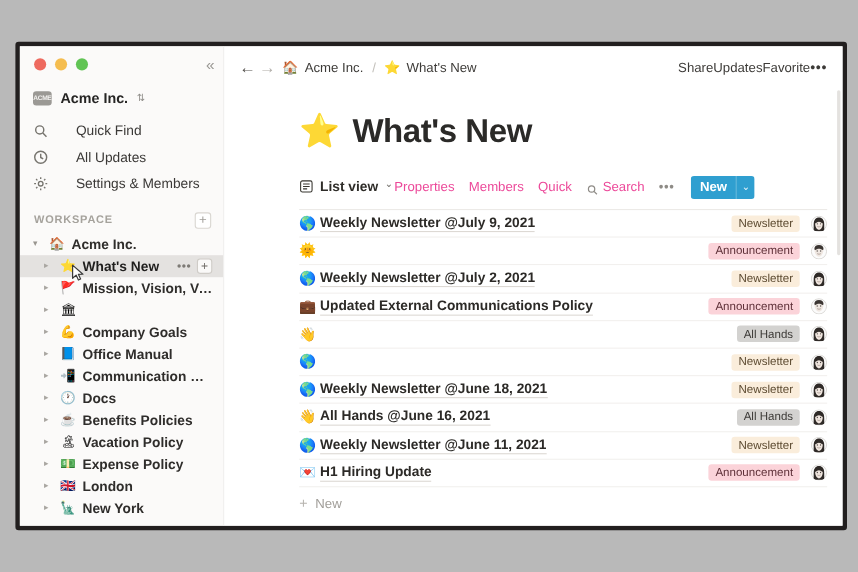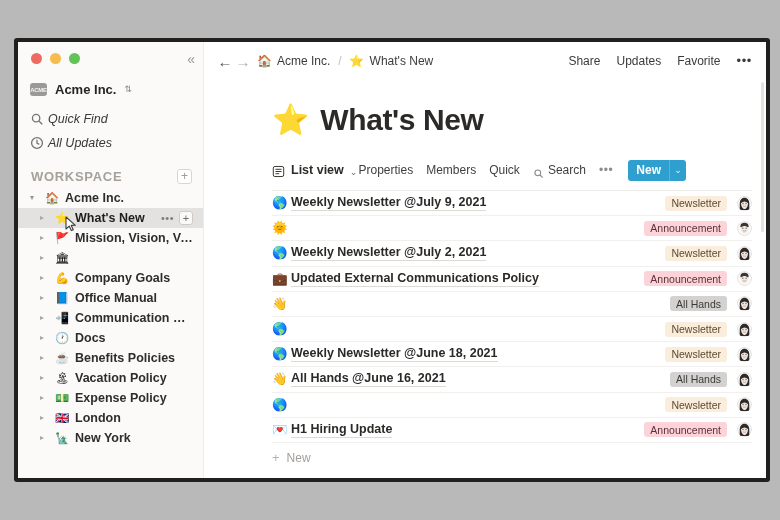--- a/index.html
+++ b/index.html
@@ -54,33 +54,33 @@
   .ws-logo {
     width: 17px; height: 13px; border-radius: 3px;
     background: #9b9995;
     display: flex; align-items: center; justify-content: center;
     color: #f3f2f0; font-size: 6px; font-weight: bold; letter-spacing: -.3px;
   }
   .ws-name { font-size: 13px; font-weight: 700; color: #262524; }
   .ws-caret { font-size: 9px; color: #8d8b87; line-height: 9px; }
 
   .nav-item {
-    display: flex; align-items: center; gap: 4px;
-    padding: 5px 12px; cursor: pointer; font-style: italic;
+    display: flex; align-items: center; gap: 25px;
+    padding: 5px 12px; cursor: pointer;
   }
   .nav-item .nav-label { font-size: 12.5px; color: #3b3937; font-weight: 500; }
   .nav-ic { width: 14px; height: 14px; flex: 0 0 14px; color: #77756f; }
   .nav-ic svg { display: block; }
 
   .section-head {
     display: flex; align-items: center; justify-content: space-between;
     padding: 14px 11px 4px 13px;
   }
   .section-title {
-    font-size: 13px; font-weight: 700; letter-spacing: .7px;
+    font-size: 10px; font-weight: 700; letter-spacing: .7px;
     color: #a5a29c; text-transform: uppercase;
   }
   .add-box {
     width: 15px; height: 15px; border: 1px solid #d9d6d1; border-radius: 3px;
     color: #a09d98; font-size: 12px; line-height: 13px; text-align: center;
     cursor: pointer; background: #fff;
   }
 
   .tree-row {
     display: flex; align-items: center; gap: 6px;
@@ -123,43 +123,43 @@
   .navarrow {
     color: #b2afaa; font-size: 15px; width: 18px; text-align: center;
     cursor: pointer; line-height: 15px;
   }
   .navarrow.back { color: #55524e; }
   .crumbs { display: flex; align-items: center; gap: 6px; margin-left: 5px; }
   .crumb { display: flex; align-items: center; gap: 5px; cursor: pointer; }
   .crumb-emoji { font-size: 12px; line-height: 12px; }
   .crumb-text { font-size: 12px; color: #3d3b38; font-weight: 500; }
   .crumb-sep { color: #c3c0bb; font-size: 12px; margin: 0 2px; }
-  .top-right { margin-left: auto; display: flex; align-items: center; gap: 16px; }
+  .top-right { margin-left: auto; display: flex; align-items: center; gap: 0; }
   .top-link { font-size: 12px; color: #3d3b38; font-weight: 500; cursor: pointer; }
   .dots-top { color: #3d3b38; font-size: 13px; letter-spacing: .6px; cursor: pointer; line-height: 8px; }
 
   #page-body { padding: 0 0 0 0; }
   #page-title {
     display: flex; align-items: center; gap: 11px;
     padding: 23px 0 0 68px;
   }
   .title-emoji { font-size: 30px; line-height: 34px; }
   .title-text { font-size: 30px; font-weight: 800; color: #2b2a28; letter-spacing: -.4px; }
 
   #db-toolbar {
     display: flex; align-items: center;
     margin: 20px 0 0 68px; padding-right: 80px;
     height: 26px;
   }
-  .view-tab { display: flex; align-items: flex-end; gap: 6px; cursor: pointer; }
+  .view-tab { display: flex; align-items: flex-start; gap: 6px; cursor: pointer; }
   .view-ic { width: 13px; height: 13px; color: #37352f; }
   .view-name { font-size: 12.5px; font-weight: 700; color: #2e2c28; }
   .view-caret { font-size: 9px; color: #6e6b66; line-height: 9px; }
   .tool-right { margin-left: auto; display: flex; align-items: center; gap: 13px; }
-  .tool-link { font-size: 12px; color: #404040; cursor: pointer; }
+  .tool-link { font-size: 12px; color: #ec4899; cursor: pointer; }
   .tool-search { display: flex; align-items: center; gap: 4px; cursor: pointer; }
   .search-ic { width: 11px; height: 11px; color: #8e8b86; }
   .dots-tool { color: #8e8b86; font-size: 12px; letter-spacing: .6px; line-height: 7px; cursor: pointer; }
   #new-button {
     display: flex; align-items: center; height: 21px;
     border-radius: 3px; overflow: hidden; cursor: pointer;
     margin-left: 2px;
   }
   .new-main {
     background: #2f9fd0; color: #fff; font-size: 12px; font-weight: 700;
@@ -243,20 +243,29 @@
     <div class="nav-item">
       <span class="nav-ic">
         <svg viewBox="0 0 16 16" width="14" height="14" fill="none" stroke="currentColor" stroke-width="1.5">
           <circle cx="8" cy="8" r="6.2"></circle>
             <path d="M8 4.4 V8.2 L10.6 9.6"></path>
         </svg>
       </span>
       <span class="nav-label">All Updates</span>
     </div>
 
+    <div class="nav-item">
+      <span class="nav-ic">
+        <svg viewBox="0 0 16 16" width="14" height="14" fill="none" stroke="currentColor" stroke-width="1.4">
+          <circle cx="8" cy="8" r="2.4"></circle>
+          <path d="M8 1.2v1.9M8 12.9v1.9M1.2 8h1.9M12.9 8h1.9M3.2 3.2l1.35 1.35M11.45 11.45l1.35 1.35M12.8 3.2l-1.35 1.35M4.55 11.45 3.2 12.8"></path>
+        </svg>
+      </span>
+      <span class="nav-label">Settings &amp; Members</span>
+    </div>
 
     <div class="section-head">
       <span class="section-title">WORKSPACE</span>
       <span class="add-box">+</span>
     </div>
 
     <div id="tree">
         <div class="tree-row">
           <span class="tw open">▾</span>
           <span class="tree-emoji">🏠</span>
@@ -534,20 +543,21 @@
                   <path d="M8 2.3c2.8 0 4.2 1.9 4.2 3.9 0 1-.5 1.4-1 1.1-1-.6-1.8-1.4-3.2-1.4s-2.2.8-3.2 1.4c-.5.3-1-.1-1-1.1 0-2 1.4-3.9 4.2-3.9Z" fill="#2f2a27"></path>
                   <ellipse cx="6.4" cy="8" rx=".55" ry=".7" fill="#3b3532"></ellipse>
                   <ellipse cx="9.6" cy="8" rx=".55" ry=".7" fill="#3b3532"></ellipse>
                   <path d="M6.7 10.6c.85.5 1.75.5 2.6 0" stroke="#a5958c" stroke-width=".7" fill="none" stroke-linecap="round"></path>
                 </svg>
               </span>
             </span>
           </div>
           <div class="row">
             <span class="row-emoji">🌎</span>
+            <span class="row-title">Weekly Newsletter @June 11, 2021</span>
             <span class="row-right">
               <span class="tag" style="background: rgb(250, 237, 219); color: rgb(92, 74, 48);">Newsletter</span>
               <span class="avatar">
                 <svg viewBox="0 0 16 16" width="15" height="15">
                   <circle cx="8" cy="8" r="7.4" fill="#fbfbfb" stroke="#cfcdc9" stroke-width=".7"></circle>
                   <path d="M2.9 15V8.2C2.9 4.3 5 1.8 8 1.8s5.1 2.5 5.1 6.4V15Z" fill="#2f2a27"></path>
                   <path d="M8 3.2c2.5 0 3.7 2 3.7 4.4 0 3.3-1.7 6.2-3.7 6.2S4.3 10.9 4.3 7.6C4.3 5.2 5.5 3.2 8 3.2Z" fill="#f0e6df"></path>
                   <path d="M8 2.3c2.8 0 4.2 1.9 4.2 3.9 0 1-.5 1.4-1 1.1-1-.6-1.8-1.4-3.2-1.4s-2.2.8-3.2 1.4c-.5.3-1-.1-1-1.1 0-2 1.4-3.9 4.2-3.9Z" fill="#2f2a27"></path>
                   <ellipse cx="6.4" cy="8" rx=".55" ry=".7" fill="#3b3532"></ellipse>
                   <ellipse cx="9.6" cy="8" rx=".55" ry=".7" fill="#3b3532"></ellipse>

